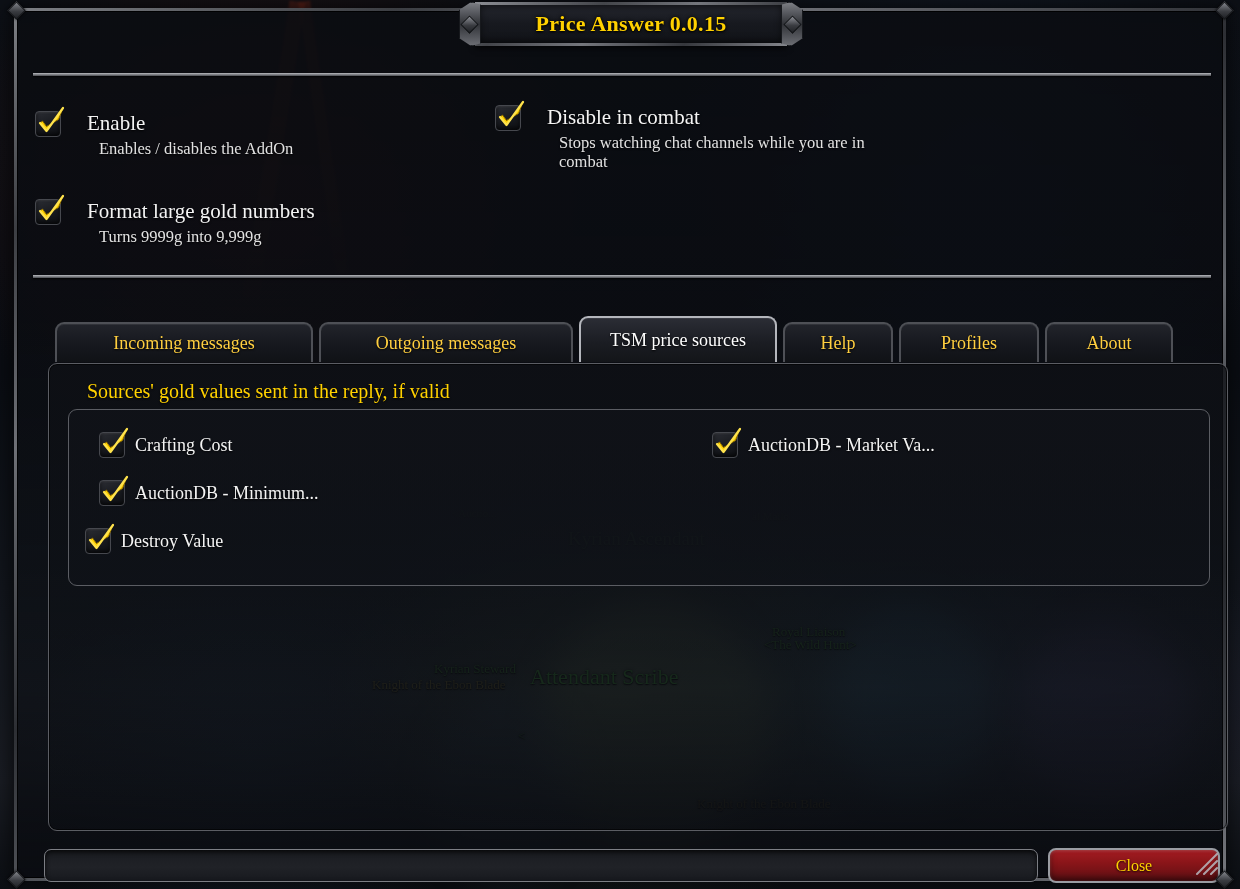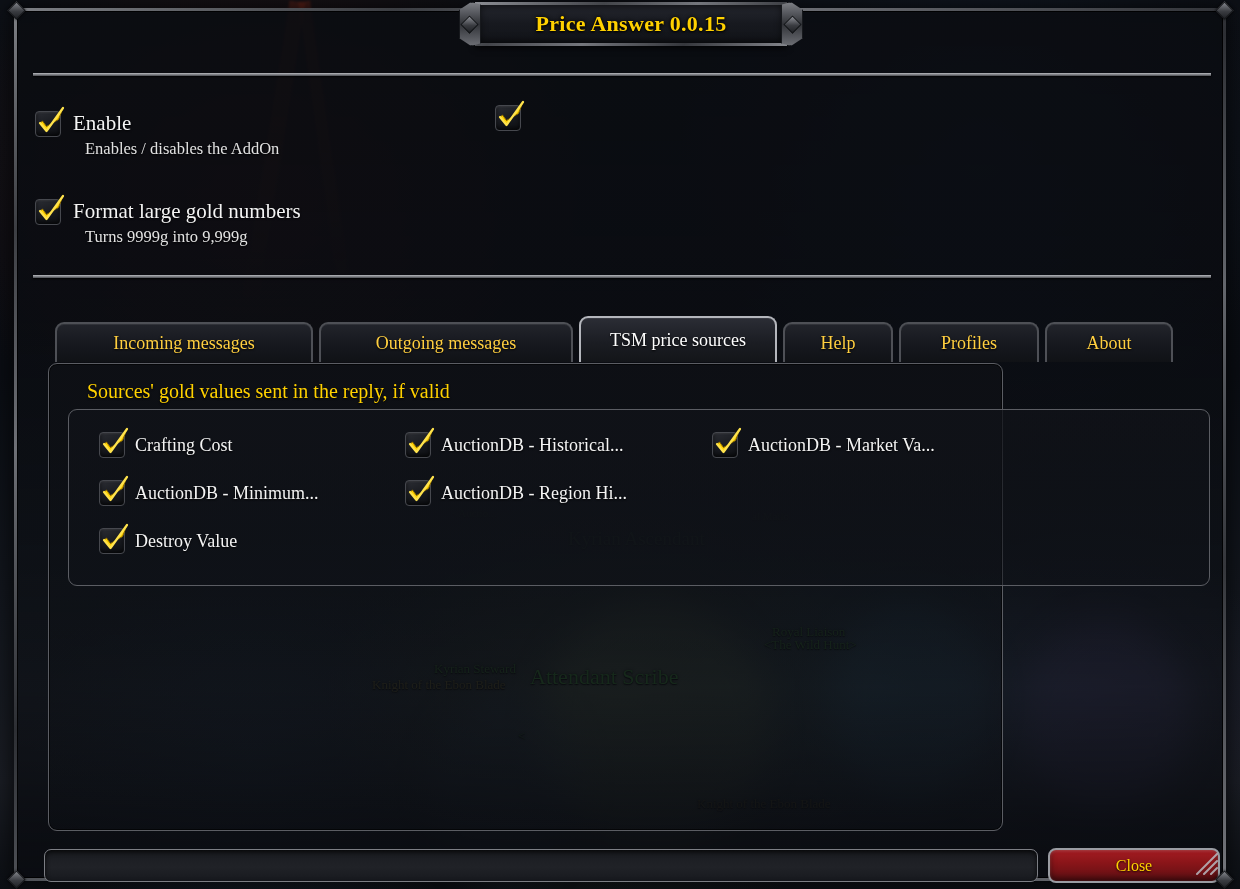--- a/index.html
+++ b/index.html
@@ -124,21 +124,21 @@
   .cb-row { position: absolute; display: flex; align-items: flex-start; }
   .checkbox {
     position: relative; flex: none;
     width: 26px; height: 26px;
     background: linear-gradient(160deg,#2b2d33,#16181d 60%,#0e1014);
     border: 1px solid #46484e;
     border-radius: 4px;
     box-shadow: inset 0 1px 2px rgba(255,255,255,.08), inset 0 -2px 4px rgba(0,0,0,.7);
   }
   .checkbox svg { position: absolute; left: -3px; top: -7px; width: 34px; height: 34px; }
-  .cb-texts { margin-left: 12px; }
+  .cb-texts { margin-left: 26px; }
   .cb-label {
     font-family: "Liberation Serif", serif;
     font-size: 21px; color: #f4f4f4;
     text-shadow: 0 1px 2px rgba(0,0,0,.95);
     line-height: 25px;
     white-space: nowrap;
   }
   .cb-desc {
     margin-top: 3px; margin-left: 12px;
     font-family: "Liberation Serif", serif;
@@ -169,21 +169,21 @@
     height: 46px; top: -6px;
     color: #ffffff;
     background: linear-gradient(180deg,#2b2d35 0%,#1b1d23 55%,#131519 100%);
     border-color: #b4b6bc;
     z-index: 5;
   }
 
   
   #content-panel {
     position: absolute;
-    left: 31px; top: 352px; width: 955px; height: 468px;
+    left: 31px; top: 352px; width: 1180px; height: 468px;
     background: linear-gradient(180deg, rgba(14,16,21,.80), rgba(14,17,22,.40) 48%, rgba(12,15,20,.26));
     border: 1px solid #5b5d63;
     border-radius: 9px;
     box-shadow: inset 0 0 0 1px rgba(0,0,0,.6);
     z-index: 4;
     text-decoration: underline;
   }
   #panel-heading {
     position: absolute; left: 38px; top: 16px;
     font-family: "Liberation Serif", serif;
@@ -296,20 +296,22 @@
         </div>
       </div>
       <div class="cb-row" style="left: 478px; top: 94px;">
         <span class="checkbox">
           <svg viewBox="0 0 34 34">
             <path d="M7 18 L13.5 26 L30 3 L25.5 14.5 L13.5 21.5 L9.5 16 Z" fill="#ffd200" stroke="#8a6a00" stroke-width="1" stroke-linejoin="round"></path>
             <path d="M7 18 L13.5 26 L30 3" fill="none" stroke="#ffe34d" stroke-width="2.2" stroke-linecap="round" stroke-linejoin="round"></path>
           </svg>
         </span>
         <div class="cb-texts">
+          <div class="cb-label">Disable in combat</div>
+          <div class="cb-desc" style="width:330px;">Stops watching chat channels while you are in combat</div>
         </div>
       </div>
       <div class="cb-row" style="left: 18px; top: 188px;">
         <span class="checkbox">
           <svg viewBox="0 0 34 34">
             <path d="M7 18 L13.5 26 L30 3 L25.5 14.5 L13.5 21.5 L9.5 16 Z" fill="#ffd200" stroke="#8a6a00" stroke-width="1" stroke-linejoin="round"></path>
             <path d="M7 18 L13.5 26 L30 3" fill="none" stroke="#ffe34d" stroke-width="2.2" stroke-linecap="round" stroke-linejoin="round"></path>
           </svg>
         </span>
         <div class="cb-texts">
@@ -333,57 +335,39 @@
     <div id="sources-box">
         <div class="src-item" style="left: 30px; top: 22px;">
           <span class="checkbox">
             <svg viewBox="0 0 34 34">
               <path d="M7 18 L13.5 26 L30 3 L25.5 14.5 L13.5 21.5 L9.5 16 Z" fill="#ffd200" stroke="#8a6a00" stroke-width="1" stroke-linejoin="round"></path>
               <path d="M7 18 L13.5 26 L30 3" fill="none" stroke="#ffe34d" stroke-width="2.2" stroke-linecap="round" stroke-linejoin="round"></path>
             </svg>
           </span>
           <span class="src-label">Crafting Cost</span>
         </div>
-        <div class="src-item" style="left: 336px; top: 22px;">
-          <span class="checkbox">
-            <svg viewBox="0 0 34 34">
-              <path d="M7 18 L13.5 26 L30 3 L25.5 14.5 L13.5 21.5 L9.5 16 Z" fill="#ffd200" stroke="#8a6a00" stroke-width="1" stroke-linejoin="round"></path>
-              <path d="M7 18 L13.5 26 L30 3" fill="none" stroke="#ffe34d" stroke-width="2.2" stroke-linecap="round" stroke-linejoin="round"></path>
-            </svg>
-          </span>
-          <span class="src-label">AuctionDB - Historical...</span>
-        </div>
         <div class="src-item" style="left: 643px; top: 22px;">
           <span class="checkbox">
             <svg viewBox="0 0 34 34">
               <path d="M7 18 L13.5 26 L30 3 L25.5 14.5 L13.5 21.5 L9.5 16 Z" fill="#ffd200" stroke="#8a6a00" stroke-width="1" stroke-linejoin="round"></path>
               <path d="M7 18 L13.5 26 L30 3" fill="none" stroke="#ffe34d" stroke-width="2.2" stroke-linecap="round" stroke-linejoin="round"></path>
             </svg>
           </span>
           <span class="src-label">AuctionDB - Market Va...</span>
         </div>
         <div class="src-item" style="left: 30px; top: 70px;">
           <span class="checkbox">
             <svg viewBox="0 0 34 34">
               <path d="M7 18 L13.5 26 L30 3 L25.5 14.5 L13.5 21.5 L9.5 16 Z" fill="#ffd200" stroke="#8a6a00" stroke-width="1" stroke-linejoin="round"></path>
               <path d="M7 18 L13.5 26 L30 3" fill="none" stroke="#ffe34d" stroke-width="2.2" stroke-linecap="round" stroke-linejoin="round"></path>
             </svg>
           </span>
           <span class="src-label">AuctionDB - Minimum...</span>
         </div>
-        <div class="src-item" style="left: 336px; top: 70px;">
-          <span class="checkbox">
-            <svg viewBox="0 0 34 34">
-              <path d="M7 18 L13.5 26 L30 3 L25.5 14.5 L13.5 21.5 L9.5 16 Z" fill="#ffd200" stroke="#8a6a00" stroke-width="1" stroke-linejoin="round"></path>
-              <path d="M7 18 L13.5 26 L30 3" fill="none" stroke="#ffe34d" stroke-width="2.2" stroke-linecap="round" stroke-linejoin="round"></path>
-            </svg>
-          </span>
-          <span class="src-label">AuctionDB - Region Hi...</span>
-        </div>
-        <div class="src-item" style="left: 30px; top: 118px;">
+        <div class="src-item" style="left: 16px; top: 118px;">
           <span class="checkbox">
             <svg viewBox="0 0 34 34">
               <path d="M7 18 L13.5 26 L30 3 L25.5 14.5 L13.5 21.5 L9.5 16 Z" fill="#ffd200" stroke="#8a6a00" stroke-width="1" stroke-linejoin="round"></path>
               <path d="M7 18 L13.5 26 L30 3" fill="none" stroke="#ffe34d" stroke-width="2.2" stroke-linecap="round" stroke-linejoin="round"></path>
             </svg>
           </span>
           <span class="src-label">Destroy Value</span>
         </div>
       </div>
   </div>

